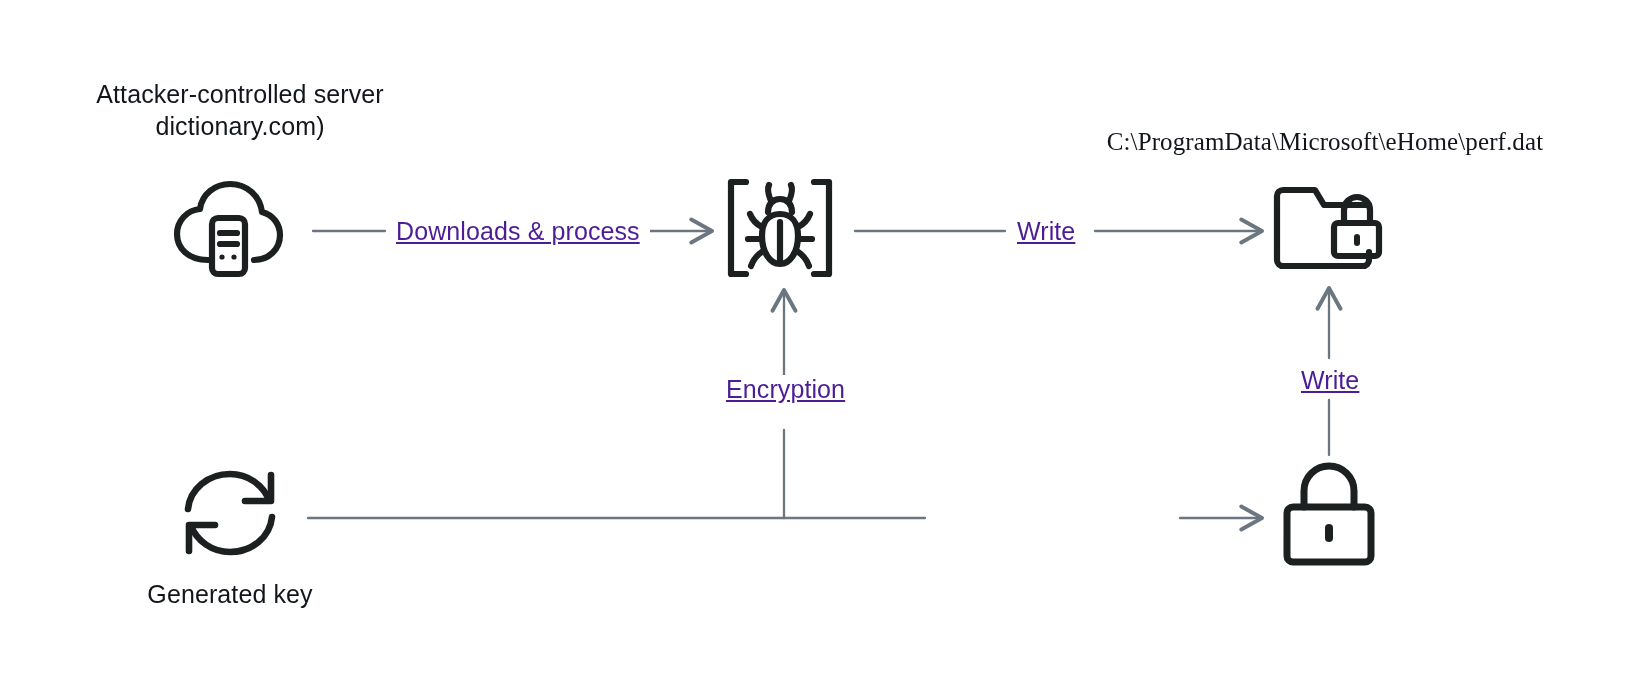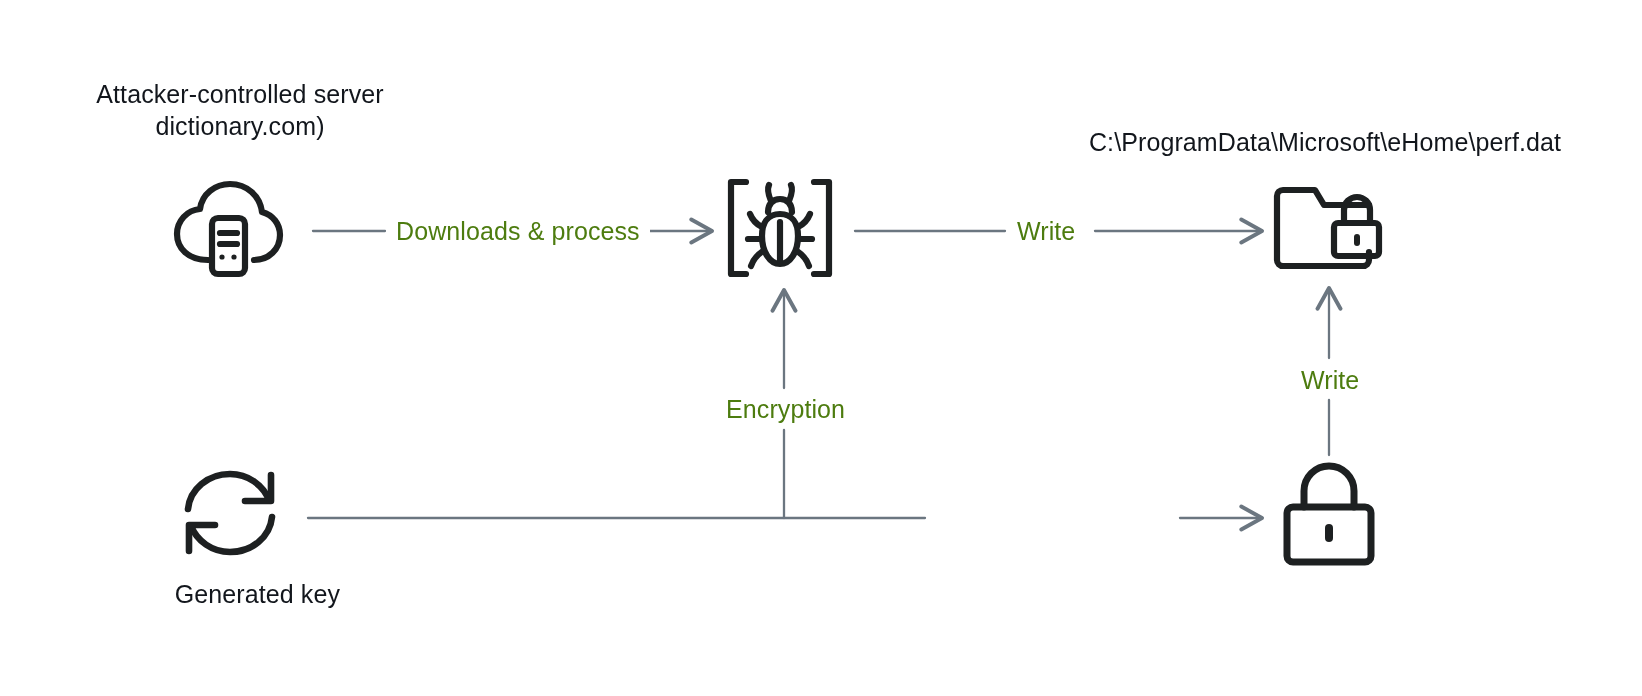--- a/index.html
+++ b/index.html
@@ -30,26 +30,27 @@
     color: #12161c;
     white-space: pre;
     letter-spacing: 0.1px;
   }
   .label-multiline {
     white-space: normal;
   }
   .edge-label {
     position: absolute;
     font-size: 25px;
-    color: #4d7c0f;
+    color: #4c1d95;
     background: #ffffff;
     padding: 0 10px;
     text-align: left;
     white-space: nowrap;
     letter-spacing: 0.1px;
+    text-decoration: underline;
   }
   .svg-layer {
     position: absolute;
     left: 0;
     top: 0;
     width: 1642px;
     height: 696px;
   }
   .icon svg { display: block; }
 </style>
@@ -127,44 +128,44 @@
       <path d="M39 73 C33 77 29 82 27 88"></path>
 
       <path d="M74 49 C80 46 84 41 86 36"></path>
       <path d="M76 61 L88 61"></path>
       <path d="M73 73 C79 77 83 82 85 88"></path>
     </svg>
   </div>
 
   <div class="edge-label" style="left:1007px; top:217px;">Write</div>
 
-  <div class="label" style="left:1075px; top:126px; width:500px;">C:\ProgramData\Microsoft\eHome\perf.dat</div>
+  <div class="label" style="left:1075px; top:126px; width:500px;font-family:Liberation Serif, serif;">C:\ProgramData\Microsoft\eHome\perf.dat</div>
 
   <div class="node icon" style="left:1272px; top:180px;">
     <svg width="112" height="96" viewBox="0 0 112 96" xmlns="http://www.w3.org/2000/svg" fill="none" stroke="#1d2021" stroke-width="6.2" stroke-linecap="round" stroke-linejoin="round">
       <path d="M97 25 L52 25 L43 10 L11 10 C7.7 10 5 12.7 5 16 L5 80 C5 83.3 7.7 86 11 86
                L91 86 C94.3 86 97 83.3 97 80 L97 72"></path>
       <rect x="62" y="43" width="45" height="33" rx="4"></rect>
       <path d="M72 43 L72 30 C72 22.8 77.8 17 85 17 C92.2 17 98 22.8 98 30 L98 43"></path>
       <rect x="82" y="54" width="6" height="12" rx="3" fill="#1d2021" stroke="none"></rect>
     </svg>
   </div>
 
-  <div class="edge-label" style="left:716px; top:395px;">Encryption</div>
+  <div class="edge-label" style="left:716px; top:375px;">Encryption</div>
 
   <div class="node icon" style="left:180px; top:463px;">
     <svg width="100" height="100" viewBox="0 0 100 100" xmlns="http://www.w3.org/2000/svg" fill="none" stroke="#1d2021" stroke-width="6.6" stroke-linecap="round" stroke-linejoin="round">
       <path d="M8 46 C10 26 28 11 50 11 C68 11 83 22 89 37"></path>
       <polyline points="91,12 91,38 65,38"></polyline>
       <path d="M92 54 C90 74 72 89 50 89 C32 89 17 78 11 63"></path>
       <polyline points="9,88 9,62 35,62"></polyline>
     </svg>
   </div>
 
-  <div class="label" style="left:120px; top:578px; width:220px;text-align:right;">Generated key</div>
+  <div class="label" style="left:120px; top:578px; width:220px;">Generated key</div>
 
 
   <div class="node icon" style="left:1280px; top:460px;">
     <svg width="98" height="108" viewBox="0 0 98 108" xmlns="http://www.w3.org/2000/svg" fill="none" stroke="#1d2021" stroke-width="7" stroke-linecap="round" stroke-linejoin="round">
       <path d="M24 47 L24 31 C24 17.2 35.2 6 49 6 C62.8 6 74 17.2 74 31 L74 47"></path>
       <rect x="7" y="47" width="84" height="55" rx="6"></rect>
       <rect x="45" y="64" width="8" height="18" rx="4" fill="#1d2021" stroke="none"></rect>
     </svg>
   </div>
 

